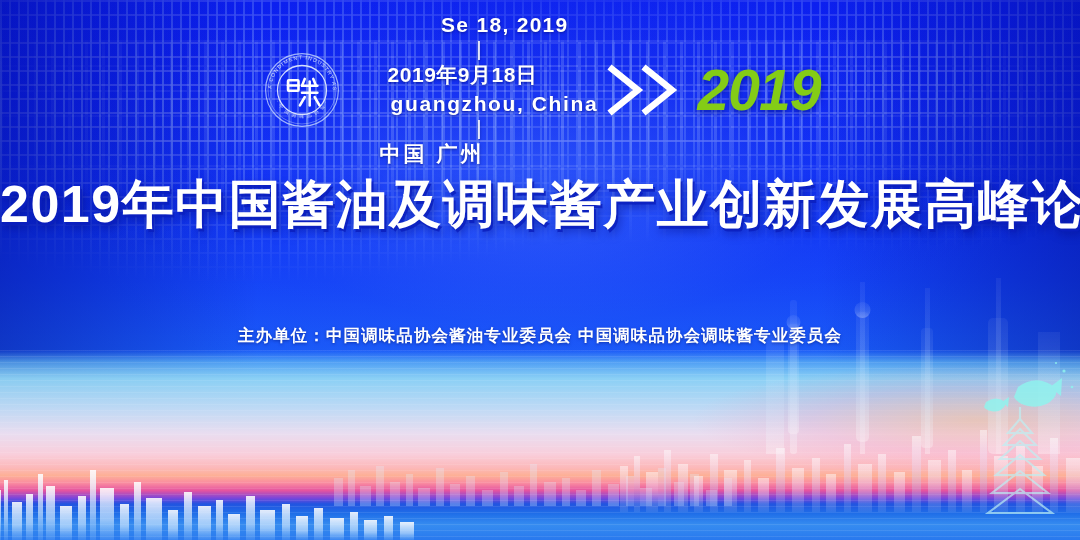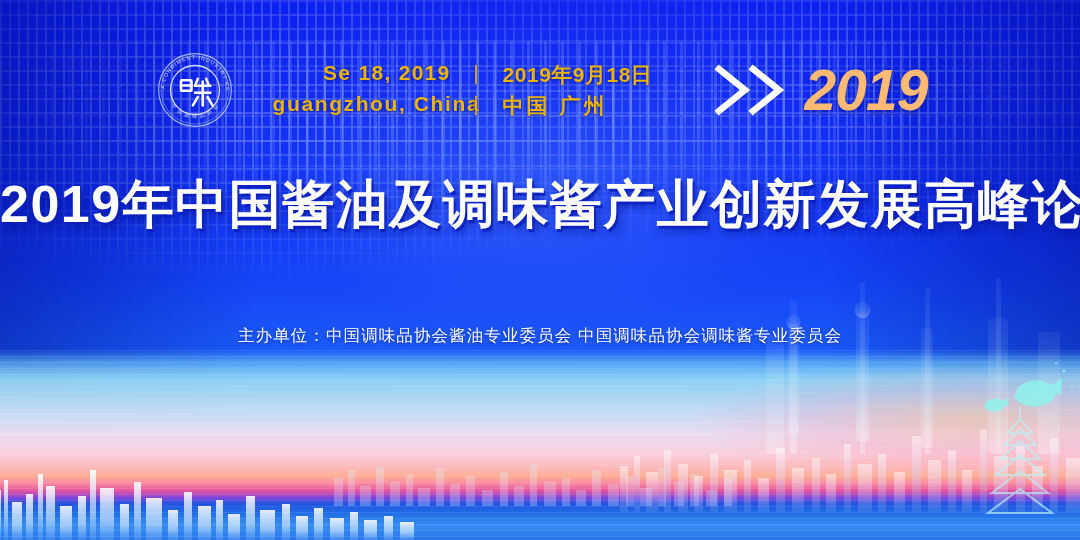--- a/index.html
+++ b/index.html
@@ -122,35 +122,36 @@
 
   
   .header-row {
     position:absolute; left:0; right:0; top:47px; height:86px;
     display:flex; align-items:center; justify-content:center; gap:0;
   }
   .emblem { width:84px; height:84px; flex:0 0 auto; margin-right:36px; }
 
   .datewrap { display:flex; flex-direction:column; gap:3px; margin-right:20px; }
   .date-line {
-    display:flex; align-items:flex-start;
-    color:#eab308;
+    display:flex; align-items:center;
+    color:#ffffff;
     font-size:21px; font-weight:bold; letter-spacing:1.3px;
     white-space:nowrap;
     text-shadow:0 1px 3px rgba(0,10,90,0.55);
+    flex-direction:column;
   }
   .date-en   { width:178px; text-align:right; }
   .date-sep  { width:52px;  text-align:center; font-weight:400; opacity:0.95; }
   .date-cn   { width:184px; text-align:left; letter-spacing:0.5px; }
   .loc-en    { width:178px; text-align:right; letter-spacing:1.6px; }
-  .loc-cn    { width:168px; text-align:left;  letter-spacing:3px; }
+  .loc-cn    { width:200px; text-align:left;  letter-spacing:3px; }
 
   .chevrons { display:flex; align-items:center; gap:0px; margin:0 16px 0 6px; }
   .year-2019 {
-    color:#fdba74;
+    color:#84cc16;
     font-size:57px; font-weight:bold; font-style:italic;
     letter-spacing:-1px;
     line-height:1;
     text-shadow:0 2px 6px rgba(0,10,90,0.45);
   }
 
   
   .main-title {
     position:absolute; left:0; right:0; top:176px;
     text-align:center;
@@ -166,21 +167,21 @@
   }
 
   
   .org-block {
     position:absolute; left:0; right:0; top:320px;
     text-align:center;
   }
   .org-line {
     color:#ffffff;
     font-size:16.5px;
-    font-weight:normal;
+    font-weight:bold;
     letter-spacing:1.1px;
     line-height:31px;
     white-space:nowrap;
     text-shadow:0 1px 3px rgba(0,10,90,0.5);
   }
 </style>
 </head>
 <body>
 
 <div id="banner">

